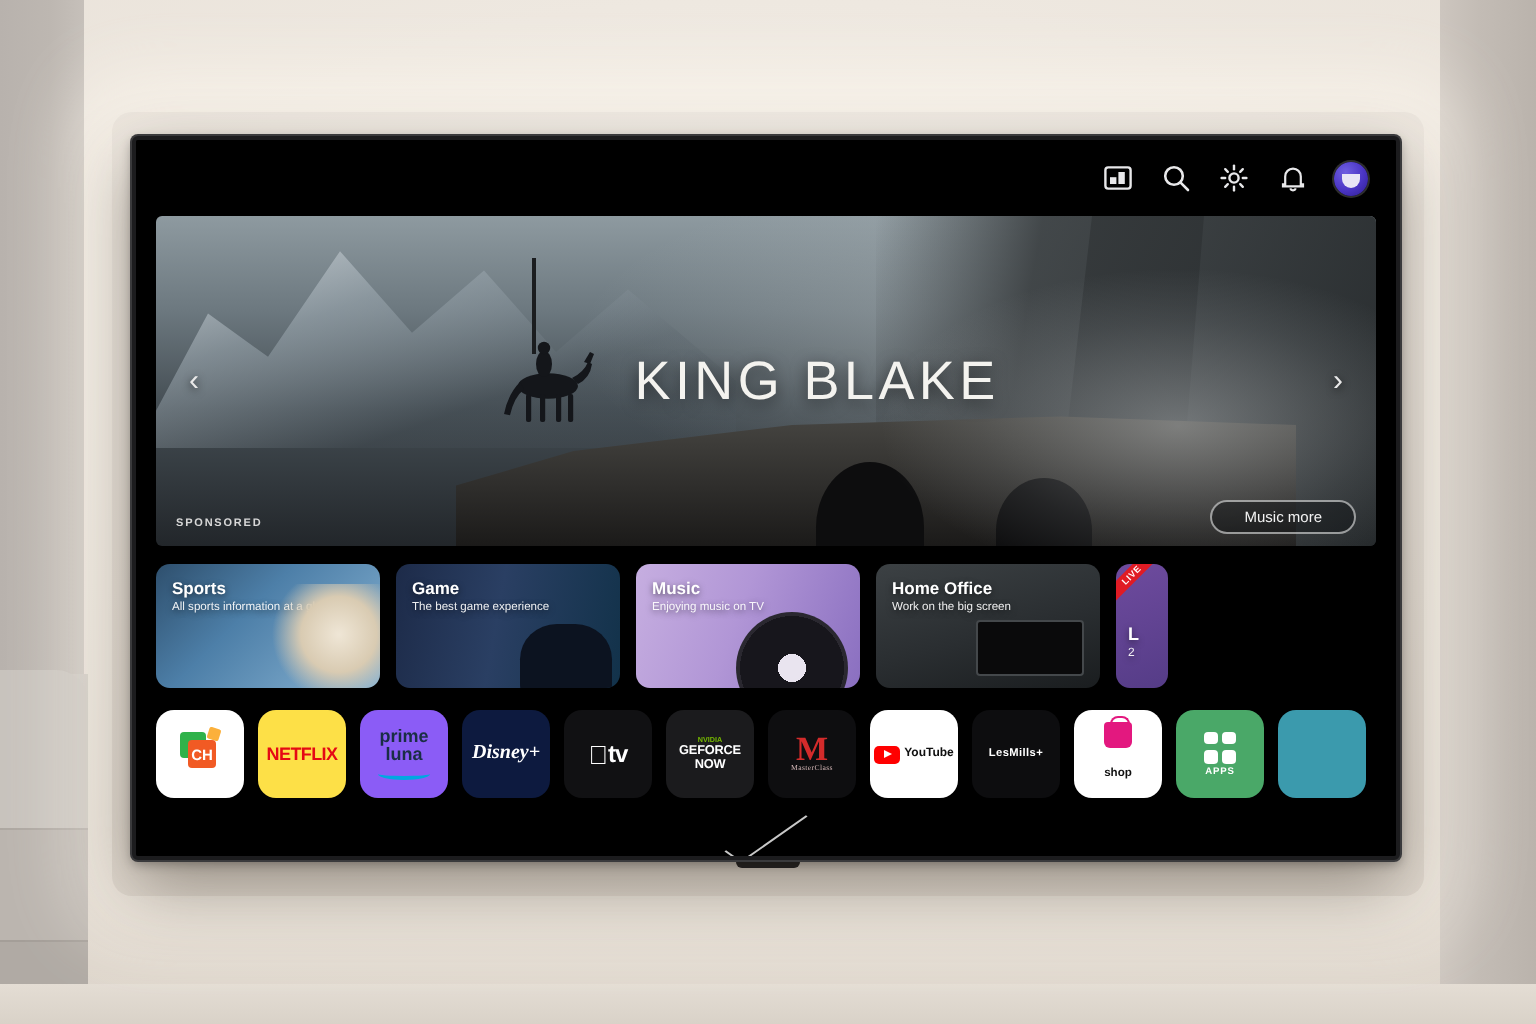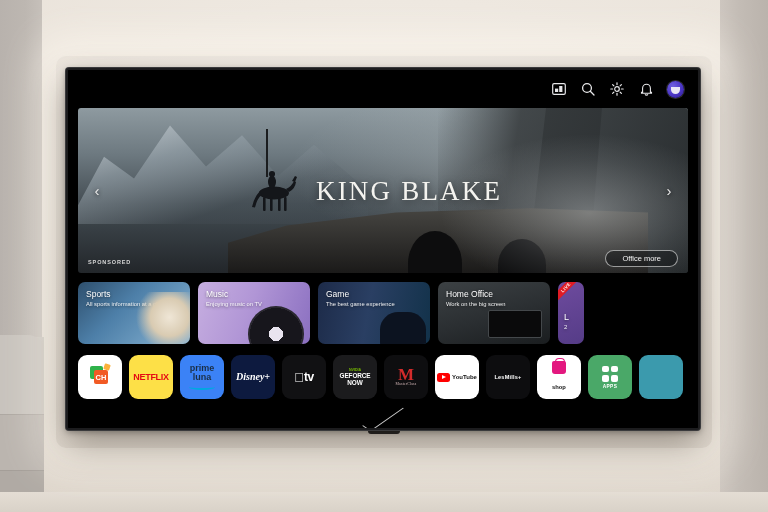--- a/index.html
+++ b/index.html
@@ -163,21 +163,21 @@
   .hero-horse {
     position:absolute; left:170px; bottom:58px; width:56px; height:48px;
   }
   .hero-lance {
     position:absolute; left:188px; bottom:96px; width:2px; height:48px;
     background: #1b1d1f;
   }
   .hero-title {
     position:absolute; left: 50%; top: 50%;
     transform: translate(-36%, -50%);
-    font-family: Liberation Serif, serif;
+    font-family: Liberation Sans, sans-serif;
     font-size: 27px;
     letter-spacing: 2.2px;
     color: #f4f3ef;
     text-shadow: 0 2px 8px rgba(0,0,0,.6);
     white-space: nowrap;
   }
   .hero-arrow {
     position:absolute; top:50%; transform: translateY(-50%);
     color: #e9e9e9; font-size: 15px;
     width: 18px; height: 26px;
@@ -212,21 +212,21 @@
   .card {
     position: relative;
     width: 112px; height: 62px;
     border-radius: 7px;
     overflow: hidden;
     flex: 0 0 auto;
   }
   .card.partial { width: 26px; }
   .card-title {
     position: absolute; left: 8px; top: 7px;
-    font-size: 8.5px; font-weight: 400; color: #fff;
+    font-size: 8.5px; font-weight: 700; color: #fff;
     text-shadow: 0 1px 3px rgba(0,0,0,.55);
   }
   .card-sub {
     position: absolute; left: 8px; top: 19px;
     font-size: 5.8px; color: rgba(255,255,255,.92);
     text-shadow: 0 1px 3px rgba(0,0,0,.5);
   }
   .c-sports { background: linear-gradient(135deg,#2e4f6d 0%,#4d7fa8 40%,#89b4d4 100%); }
   .c-sports::after {
     content:""; position:absolute; right:-6px; bottom:-8px; width:70px; height:60px;
@@ -276,21 +276,21 @@
   .app {
     width: 44px; height: 44px;
     border-radius: 9px;
     flex: 0 0 auto;
     display: flex; align-items: center; justify-content: center;
     overflow: hidden;
     position: relative;
   }
   .app-lgch { background:#fff; }
   .app-netflix { background:#fde047; }
-  .app-prime { background:#3b82f6; }
+  .app-prime { background:#8b5cf6; }
   .app-disney { background:#0d1a3f; }
   .app-appletv { background:#111113; }
   .app-geforce { background:#1b1b1d; }
   .app-masterclass { background:#0e0e10; }
   .app-youtube { background:#fff; }
   .app-luna { background:#8b3ff0; }
   .app-lesmills { background:#0d0d0f; }
   .app-shop { background:#fff; }
   .app-apps { background:#4aa868; }
   .app-share { background:#3b9aad; }
@@ -424,35 +424,35 @@
               <circle cx="24" cy="7" r="3.1"></circle>
             </g>
           </svg>
         </div>
         <div class="hero-fog"></div>
 
         <div class="hero-title">KING BLAKE</div>
         <div class="hero-arrow left">‹</div>
         <div class="hero-arrow right">›</div>
         <div class="sponsored">SPONSORED</div>
-        <div class="watch-more">Office more</div>
+        <div class="watch-more">Music more</div>
       </div>
 
       <div class="cards">
         <div class="card c-sports">
           <div class="card-title">Sports</div>
           <div class="card-sub">All sports information at a glance</div>
         </div>
+        <div class="card c-game">
+          <div class="card-title">Game</div>
+          <div class="card-sub">The best game experience</div>
+        </div>
         <div class="card c-music">
           <div class="card-title">Music</div>
           <div class="card-sub">Enjoying music on TV</div>
-        </div>
-        <div class="card c-game">
-          <div class="card-title">Game</div>
-          <div class="card-sub">The best game experience</div>
         </div>
         <div class="card c-office">
           <div class="card-title">Home Office</div>
           <div class="card-sub">Work on the big screen</div>
         </div>
         <div class="card partial c-live">
           <div class="live-badge">LIVE</div>
           <div class="card-title">L</div>
           <div class="card-sub">2</div>
         </div>

